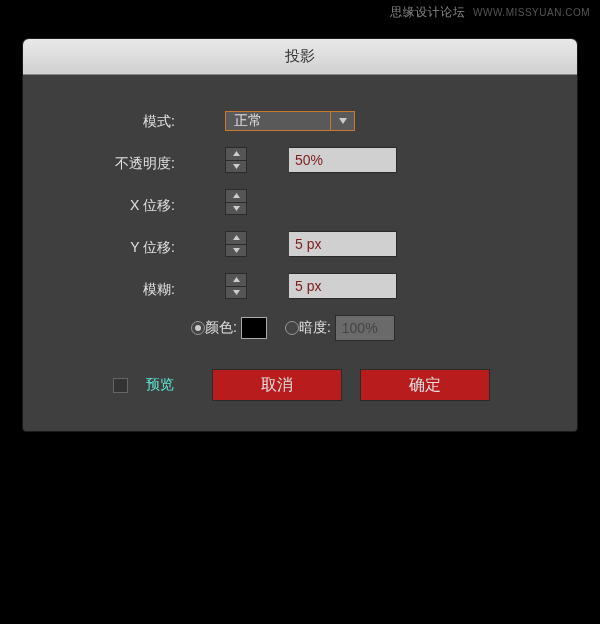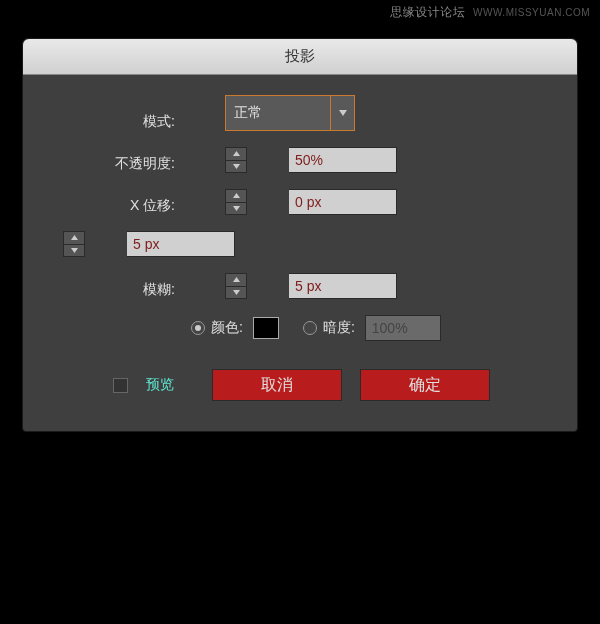--- a/index.html
+++ b/index.html
@@ -57,21 +57,21 @@
     .label {
       width: 120px;
       text-align: right;
       padding-right: 8px;
       color: #e0e0e0;
       font-size: 14px;
     }
     .select-box {
       display: flex;
       border: 1px solid #c97a2e;
-      height: 36px;
+      height: 20px;
     }
     .select-text {
       width: 104px;
       background: #595959;
       color: #e0e0e0;
       padding: 3px 8px;
       font-size: 14px;
       display: flex;
       align-items: center;
     }
@@ -115,21 +115,20 @@
     .text-input.disabled {
       background: #6a6a6a;
       color: #444;
     }
     .color-row {
       display: flex;
       align-items: center;
       margin-bottom: 28px;
       height: 26px;
       padding-left: 128px;
-      gap: 6px;
     }
     .radio {
       width: 14px;
       height: 14px;
       border-radius: 50%;
       border: 1px solid #999;
       background: #444;
       display: flex;
       align-items: center;
       justify-content: center;
@@ -231,24 +230,24 @@
             <svg viewBox="0 0 7 5">
               <path d="M0 5 L7 5 L3.5 0 Z" fill="#ccc"></path>
             </svg>
           </div>
         <div class="stepper-btn">
             <svg viewBox="0 0 7 5">
               <path d="M0 0 L7 0 L3.5 5 Z" fill="#ccc"></path>
             </svg>
           </div>
       </div>
-      <div class="text-input">0 px</div>
-    </div>
-
-    <div class="row">
+    </div>
+
+    <div class="row">
+      <div class="label">Y 位移:</div>
       <div class="stepper">
         <div class="stepper-btn">
             <svg viewBox="0 0 7 5">
               <path d="M0 5 L7 5 L3.5 0 Z" fill="#ccc"></path>
             </svg>
           </div>
         <div class="stepper-btn">
             <svg viewBox="0 0 7 5">
               <path d="M0 0 L7 0 L3.5 5 Z" fill="#ccc"></path>
             </svg>
@@ -273,21 +272,21 @@
       </div>
       <div class="text-input">5 px</div>
     </div>
 
     <div class="color-row">
       <div class="radio checked"></div>
       <span class="radio-label">颜色:</span>
       <div class="color-swatch"></div>
       <div class="radio"></div>
       <span class="radio-label">暗度:</span>
-      <div class="text-input disabled" style="width:76px;border-left:1px solid #2a2a2a">100%</div>
+      <div class="text-input disabled" style="width:60px;border-left:1px solid #2a2a2a">100%</div>
     </div>
 
     <div class="button-row">
       <div class="checkbox"></div>
       <span class="check-label">预览</span>
       <div class="btn">取消</div>
       <div class="btn">确定</div>
     </div>
 
   </div>

